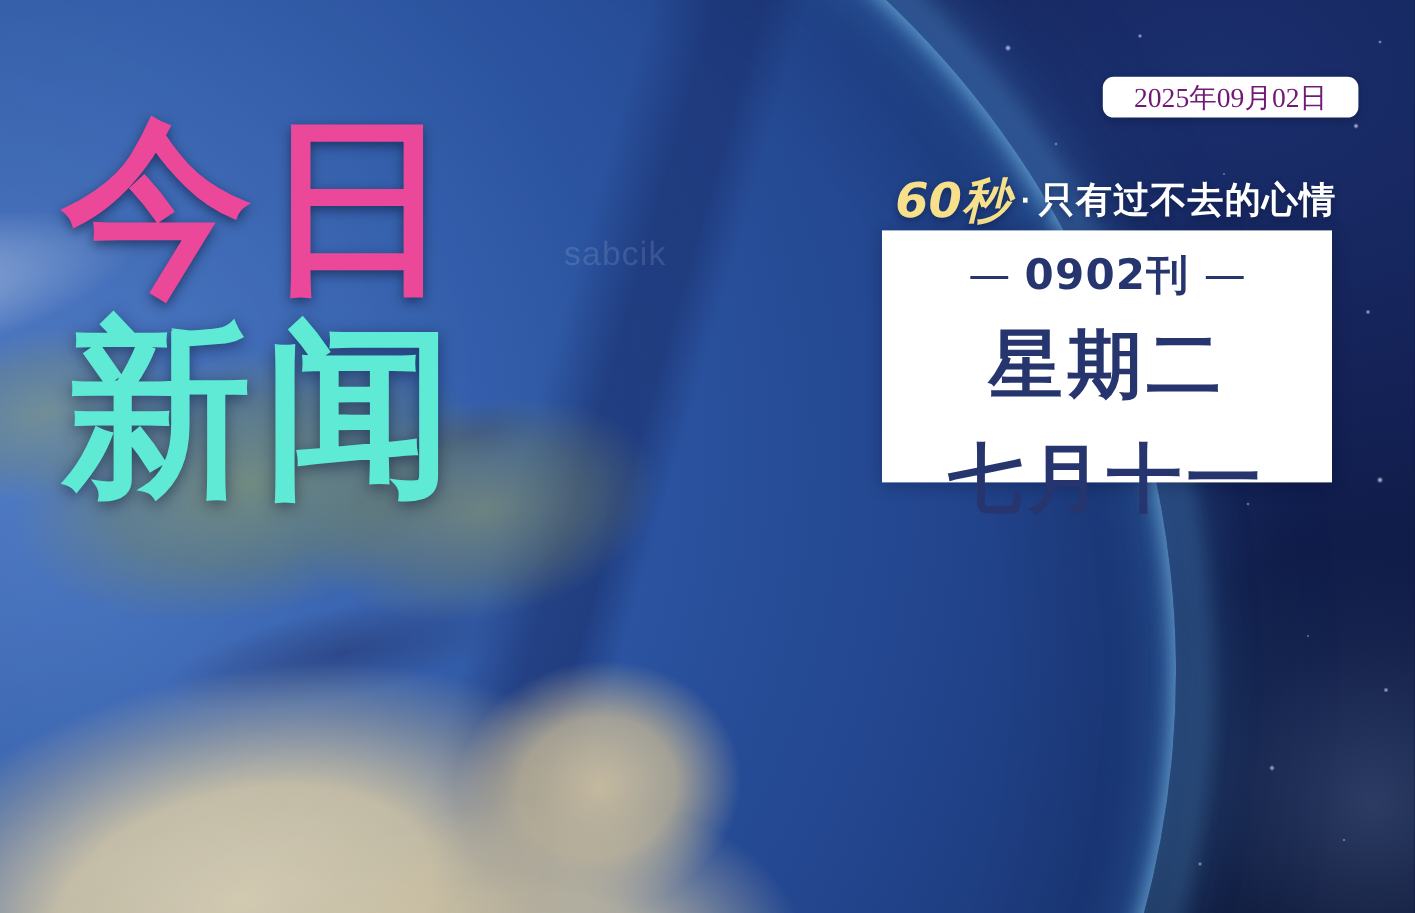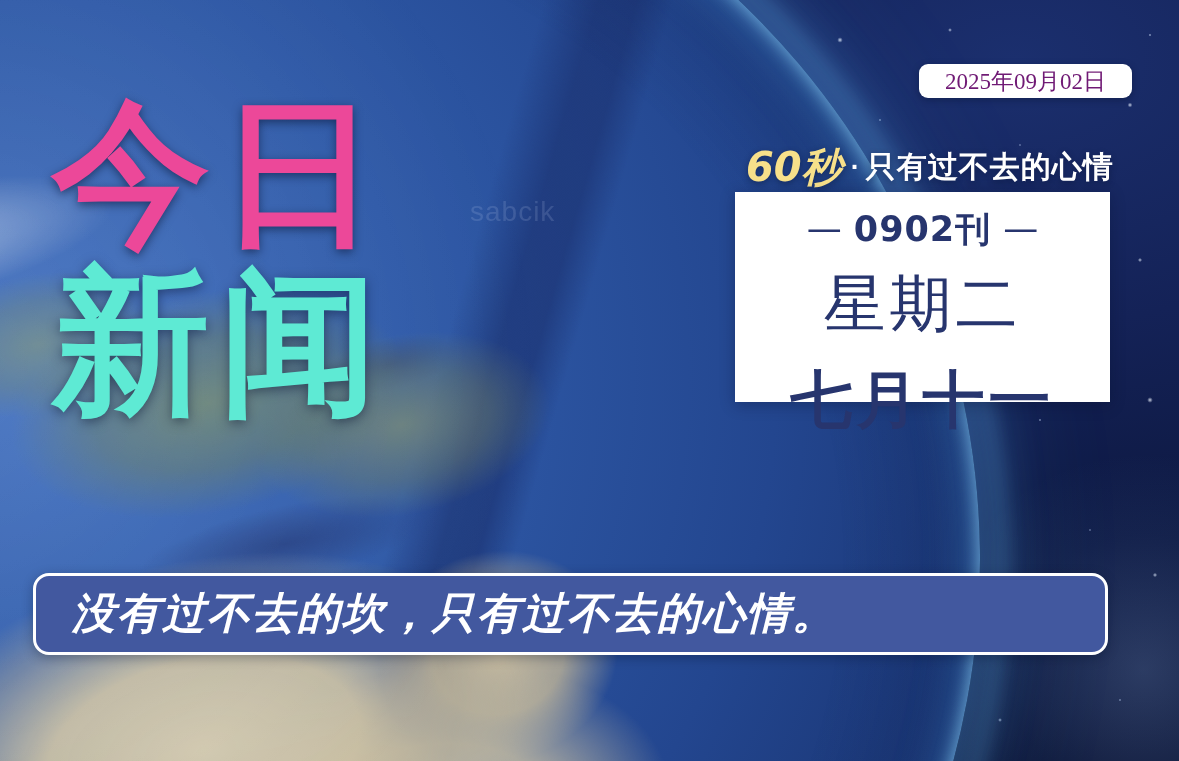--- a/index.html
+++ b/index.html
@@ -274,21 +274,21 @@
     white-space: nowrap;
   }
   .card-issue .dash {
     font-weight: normal;
     padding: 0 12px;
     letter-spacing: 0;
   }
   .card-weekday {
     font-family: "DejaVu Sans", "Liberation Sans", sans-serif;
     font-size: 62px;
-    font-weight: normal;
+    font-weight: bold;
     color: #27356e;
     letter-spacing: 4px;
     margin-top: 20px;
     line-height: 1;
     white-space: nowrap;
   }
   .card-lunar {
     font-family: Liberation Sans, sans-serif;
     font-size: 62px;
     font-weight: bold;
@@ -373,17 +373,14 @@
   </div>
 
   <div class="card">
     <div class="card-issue">
       <span class="dash">—</span><span>0902刊</span><span class="dash">—</span>
     </div>
     <div class="card-weekday">星期二</div>
     <div class="card-lunar">七月十一</div>
   </div>
 
-  <div class="quote-banner">
-    <div class="quote-text">没有过不去的坎，只有过不去的心情。</div>
-  </div>
 
 </div>
 
 </body></html>

